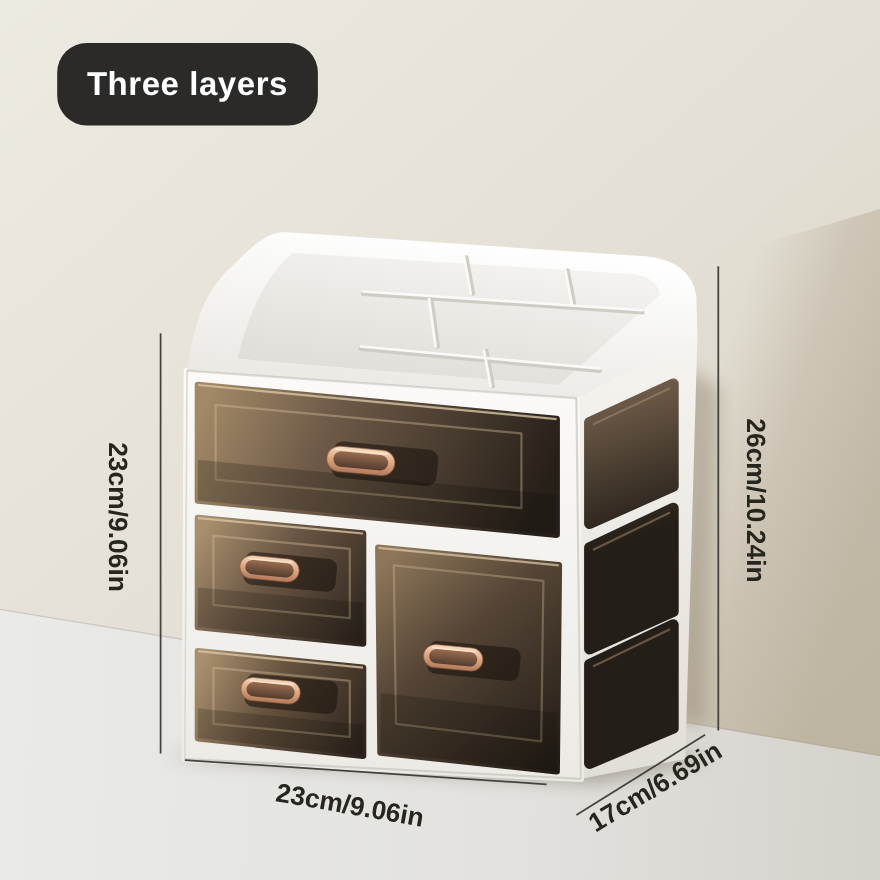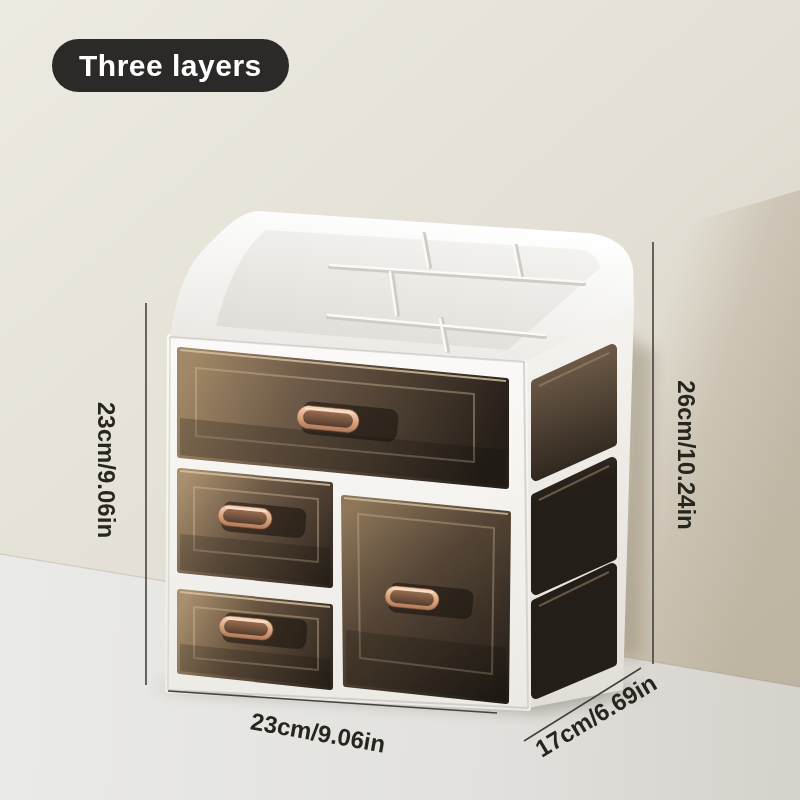--- a/index.html
+++ b/index.html
@@ -3,21 +3,21 @@
 <meta charset="utf-8">
 <style>
   html,body{margin:0;padding:0;background:#ffffff;}
   .scene{
     position:relative;width:800px;height:800px;overflow:hidden;
     font-family:"Liberation Sans",sans-serif;
   }
   .scene svg{position:absolute;left:0;top:0;}
   .badge{
     position:absolute;left:52px;top:39px;height:51px;line-height:51px;
-    padding:1px 27px;border-radius:27px;background:#2b2a28;color:#ffffff;
+    padding:12px 27px;border-radius:27px;background:#2b2a28;color:#ffffff;
     font-size:30px;font-weight:700;letter-spacing:0.5px;white-space:nowrap;
   }
   .dim-label{
     position:absolute;width:220px;height:28px;line-height:28px;text-align:center;
     color:#26261f;font-size:24px;font-weight:700;white-space:nowrap;
   }
   .dim-left  {left:-4px;  top:456px; transform:rotate(90deg);}
   .dim-right {left:576px; top:441px; transform:rotate(90deg);}
   .dim-front {left:208px; top:719px; transform:rotate(10deg);}
   .dim-side  {left:486px; top:702px; transform:rotate(-31deg);}

